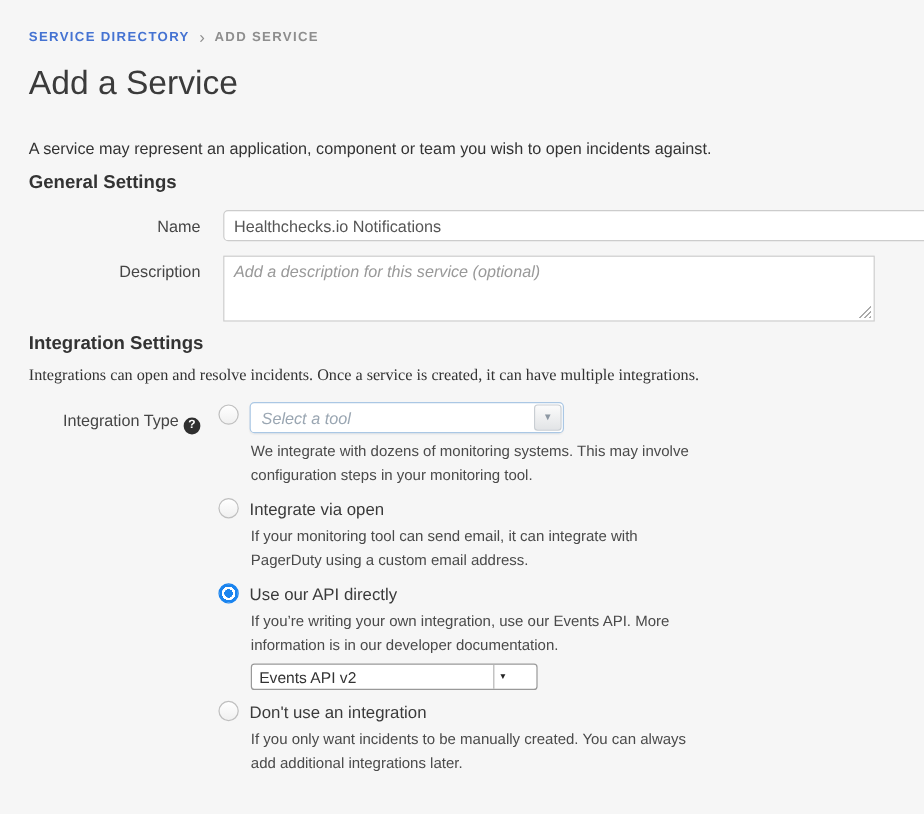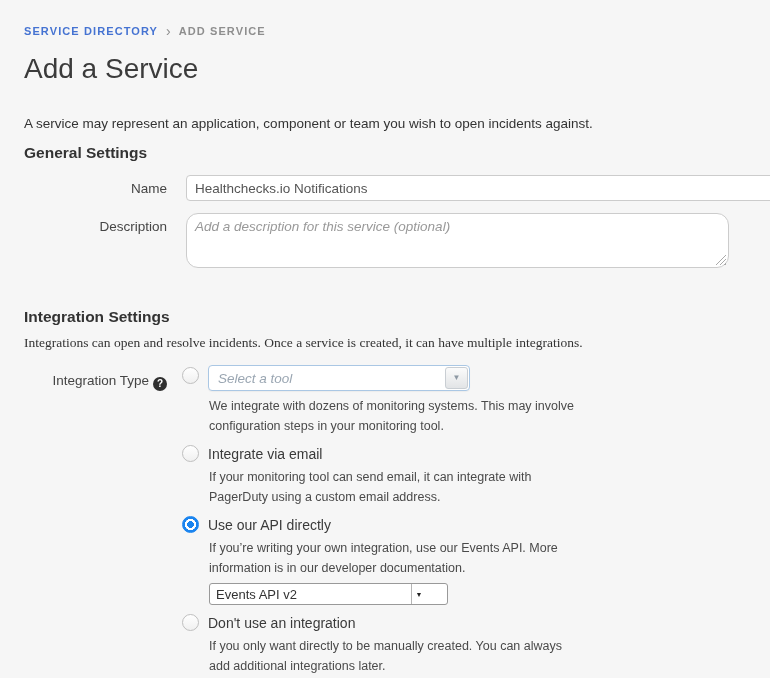--- a/index.html
+++ b/index.html
@@ -16,21 +16,21 @@
   .breadcrumb { display: flex; align-items: center; gap: 8px; font-size: 11px; font-weight: bold; letter-spacing: 1.1px; }
   .breadcrumb a { color: var(--breadcrumb-link, #4573d2); text-decoration: none; cursor: pointer; }
   .crumb-sep { color: var(--breadcrumb-muted, #8e8e8e); font-size: 14px; font-weight: normal; letter-spacing: 0; line-height: 1; }
   .crumb-current { color: var(--breadcrumb-muted, #8e8e8e); }
 
   
   h1.title { margin-top: 15px; font-size: 28px; font-weight: 400; color: var(--title-text, #3b3b3b); }
   p.intro { margin-top: 31px; font-size: 13.5px; color: var(--body-text, #333); }
 
   h2.section { margin-top: 13px; font-size: 15.5px; font-weight: bold; color: var(--heading-text, #333); }
-  h2.section.integration { margin-top: 40px; }
+  h2.section.integration { margin-top: 10px; }
   p.section-intro { margin-top: 9px; font-size: 13.5px; font-family: Liberation Serif, serif; }
 
   
   .row { display: flex; align-items: flex-start; }
   .row-name { margin-top: 13px; }
   .row-desc { margin-top: 12px; }
   .row-type { margin-top: 16px; }
   .flabel {
     flex: 0 0 162px; text-align: right; padding-right: 19px; padding-top: 6px;
     font-size: 13.5px; color: var(--label-text, #454545); white-space: nowrap;
@@ -39,21 +39,21 @@
 
   input.text-input {
     height: 26px; border: 1px solid var(--input-border, #ccc); border-radius: 4px;
     background: #fff; padding: 0 8px; font-size: 13.5px; color: var(--input-text, #555);
     font-family: inherit; outline: none; display: block;
   }
   .name-input { width: 622px; }
 
   .textarea-wrap { position: relative; width: 543px; }
   textarea.desc-input {
-    width: 543px; height: 55px; border: 1px solid var(--input-border, #ccc); border-radius: 12px;
+    width: 543px; height: 55px; border: 1px solid var(--input-border, #ccc); border-radius: 0;
     background: #fff; padding: 5px 8px; font-size: 13.5px; color: var(--input-text, #555);
     font-family: inherit; outline: none; resize: none; display: block;
   }
   textarea.desc-input::placeholder { color: var(--placeholder-text, #999); font-style: italic; opacity: 1; }
   .resize-handle {
     position: absolute; right: 3px; bottom: 3px; width: 11px; height: 11px;
     background: repeating-linear-gradient(135deg, transparent 0 2px, #aaa 2px 3px);
     clip-path: polygon(100% 0, 100% 100%, 0 100%);
     cursor: nwse-resize;
   }
@@ -174,21 +174,21 @@
           </div>
           <div class="option-help">
             <div>We integrate with dozens of monitoring systems. This may involve</div>
             <div>configuration steps in your monitoring tool.</div>
           </div>
         </div>
 
         <div class="option">
           <div class="option-head">
             <input type="radio" name="integration-type" style="">
-            <label class="option-label">Integrate via email</label>
+            <label class="option-label">Integrate via open</label>
           </div>
           <div class="option-help">
             <div>If your monitoring tool can send email, it can integrate with</div>
             <div>PagerDuty using a custom email address.</div>
           </div>
         </div>
 
         <div class="option">
           <div class="option-head">
             <input type="radio" name="integration-type" checked="" style="">
@@ -207,21 +207,21 @@
             </span>
           </div>
         </div>
 
         <div class="option">
           <div class="option-head">
             <input type="radio" name="integration-type" style="">
             <label class="option-label">Don't use an integration</label>
           </div>
           <div class="option-help">
-            <div>If you only want directly to be manually created. You can always</div>
+            <div>If you only want incidents to be manually created. You can always</div>
             <div>add additional integrations later.</div>
           </div>
         </div>
 
       </div>
     </div>
   </div>
 
 </div>
 

